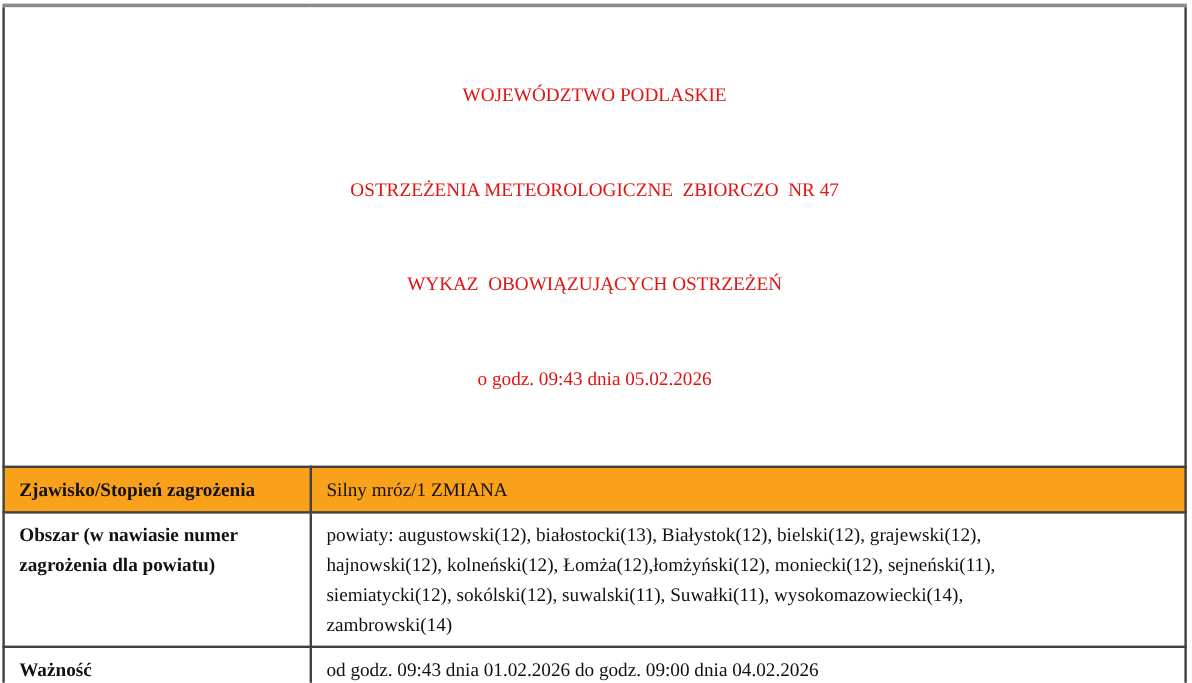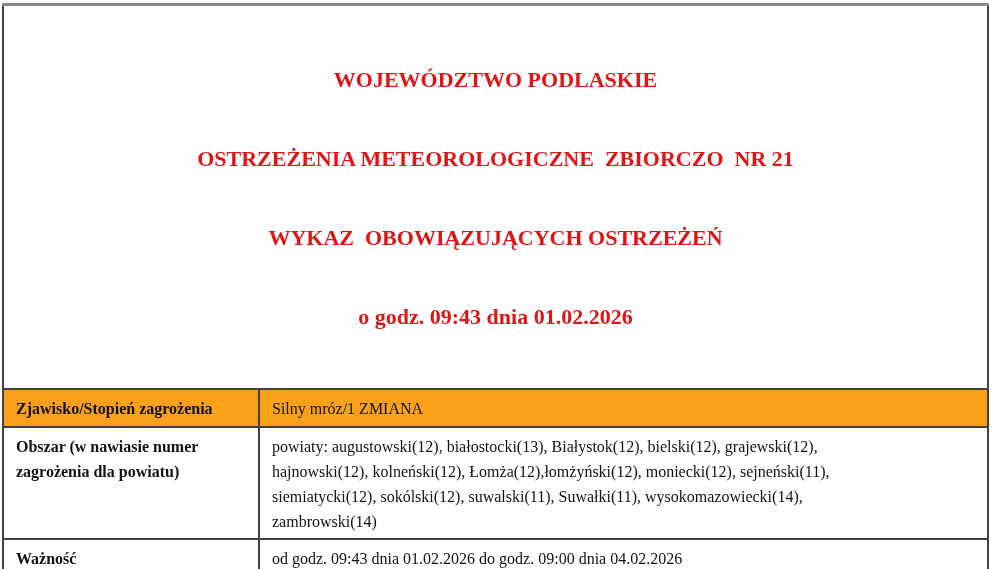--- a/index.html
+++ b/index.html
@@ -29,22 +29,22 @@
     padding:6px 12px 4px 12px;
     white-space:pre-wrap;
   }
   td.header-cell{
     text-align:center;
     padding:9px 10px 7px 10px;
     height:121px;
   }
   .header-line{
     color:var(--red);
-    font-weight:bold;
-    font-size:22px;line-height:29px;
+    font-weight:normal;
+    font-size:16px;line-height:29px;
     white-space:pre-wrap;
   }
   td.label-cell{font-weight:bold;}
   tr.highlight td{background:var(--orange);}
   tr.r-phenomenon td{height:38px;}
   tr.r-area td{height:100px;}
   tr.r-validity td{height:35px;}
 </style>
 </head>
 <body>
@@ -52,23 +52,23 @@
 <table class="doc-table">
   <colgroup>
       <col class="c-label">
       <col class="c-value">
     </colgroup>
 
   <tbody>
       <tr>
     <td class="header-cell" colspan="2">
       <div class="header-line">WOJEWÓDZTWO PODLASKIE</div>
-      <div class="header-line">OSTRZEŻENIA METEOROLOGICZNE  ZBIORCZO  NR 21</div>
+      <div class="header-line">OSTRZEŻENIA METEOROLOGICZNE  ZBIORCZO  NR 47</div>
       <div class="header-line">WYKAZ  OBOWIĄZUJĄCYCH OSTRZEŻEŃ</div>
-      <div class="header-line">o godz. 09:43 dnia 01.02.2026</div>
+      <div class="header-line">o godz. 09:43 dnia 05.02.2026</div>
     </td>
   </tr>
 
   <tr class="highlight r-phenomenon">
     <td class="label-cell">Zjawisko/Stopień zagrożenia</td>
     <td class="value-cell">Silny mróz/1 ZMIANA</td>
   </tr>
 
   <tr class="r-area">
     <td class="label-cell">Obszar (w nawiasie numer

